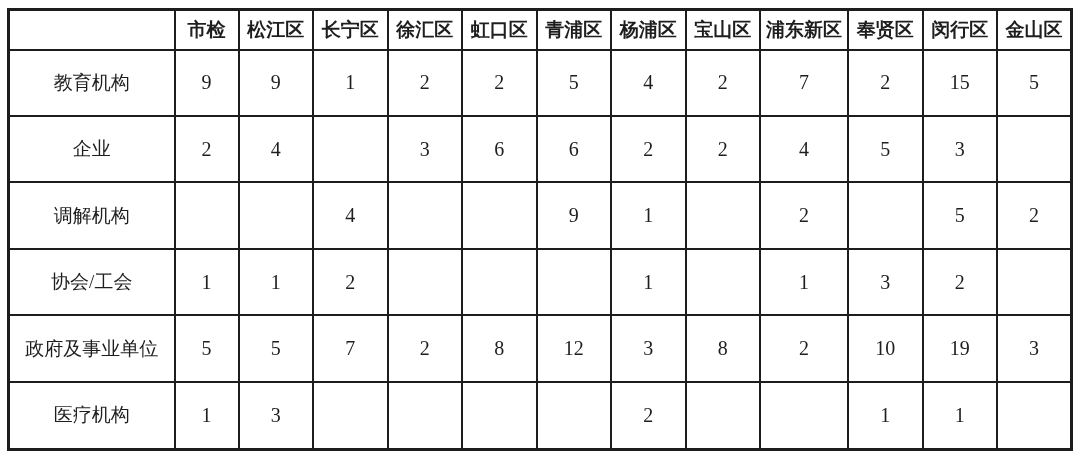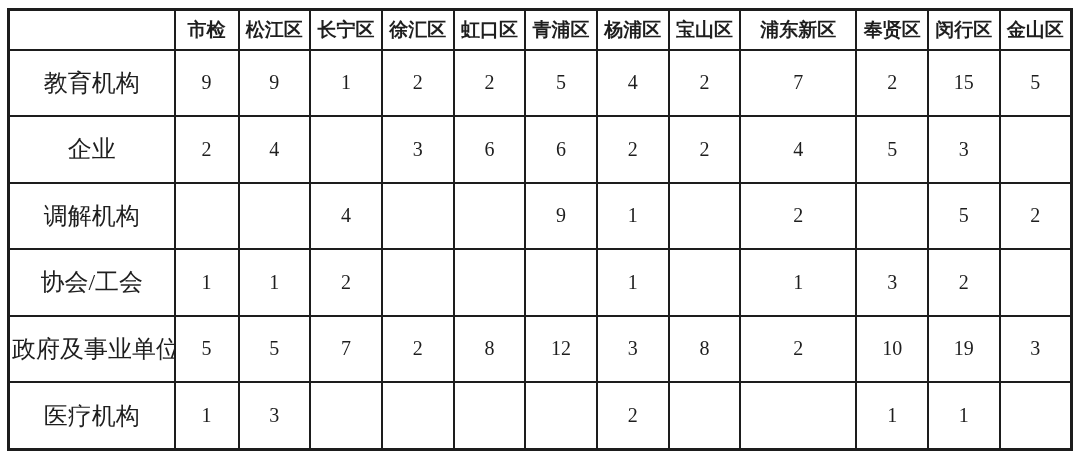--- a/index.html
+++ b/index.html
@@ -25,28 +25,28 @@
   }
   table.grid th, table.grid td{
     border:2px solid var(--border);
     text-align:center;vertical-align:middle;
     padding:0 2px;overflow:hidden;white-space:nowrap;
     color:var(--text);
   }
   
   thead th:first-child{width:166px;}
   thead th:nth-child(2){width:64px;}
-  thead th:nth-child(10){width:116px;}
+  thead th:nth-child(10){width:88px;}
   thead th{
     font-family:"Liberation Sans", sans-serif;
     font-weight:700;font-size:19px;height:40px;
   }
   tbody th.rowlabel{
     font-family:"Liberation Serif", serif;
-    font-weight:400;font-size:24px;
+    font-weight:400;font-size:19px;
   }
   tbody td.num{
     font-family:"Liberation Serif", serif;
     font-size:20px;
   }
 </style>
 </head>
 <body>
 
 <div class="canvas">

